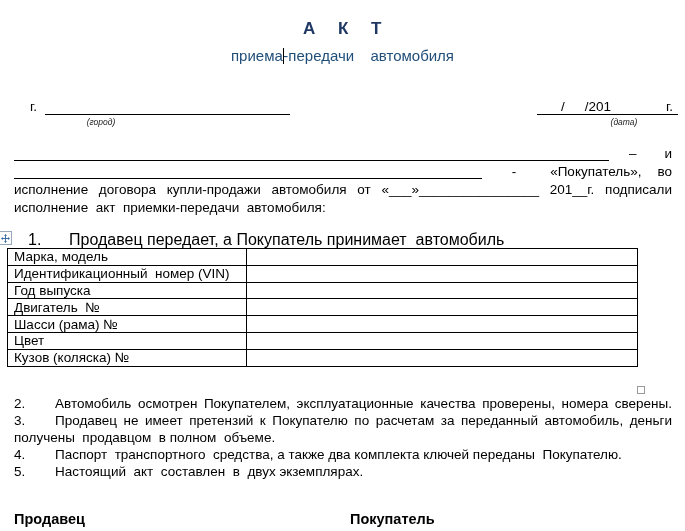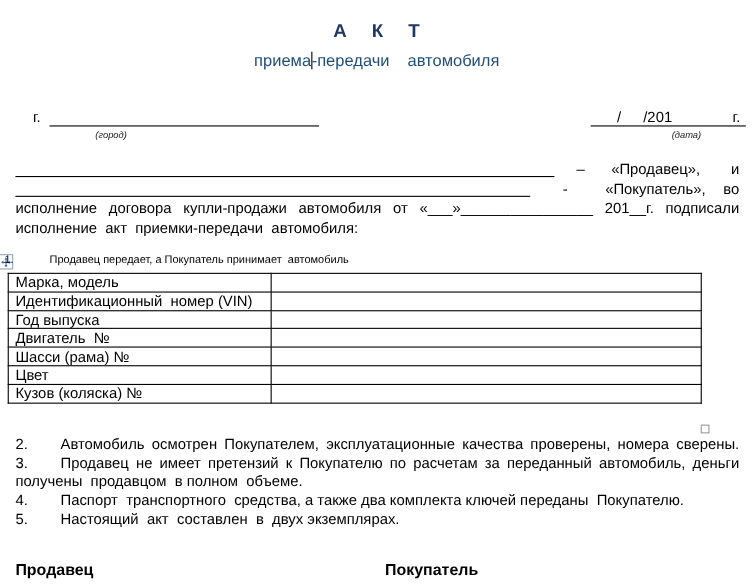--- a/index.html
+++ b/index.html
@@ -34,21 +34,21 @@
   
   .party{position:absolute;top:145px;left:14px;width:658px;font-size:13.5px;line-height:18px;}
   .pline{height:18px;}
   .flexline{display:flex;align-items:baseline;}
   .fill{flex:1;align-self:stretch;position:relative;}
   .fill::after{content:"";position:absolute;left:0;right:0;bottom:2px;border-bottom:1.4px solid #000;}
   .tok1-dash{margin-left:20px;} .tok1-name{margin-left:24px;} .tok1-tail{margin-left:28px;}
   .tok2-dash{margin-left:30px;} .tok2-name{margin-left:34px;} .tok2-tail{margin-left:16px;}
   .just{text-align:justify;text-align-last:justify;}
   
-  .clause1{position:absolute;top:231px;left:4px;width:658px;font-size:10px;}
+  .clause1{position:absolute;top:231px;left:28px;width:658px;font-size:16px;}
   .num{display:inline-block;width:41px;}
   .move-handle{
     position:absolute;top:231px;left:-2px;width:12px;height:12px;background:#fcfcfc;
     border:1px solid #98a8bc;display:flex;align-items:center;justify-content:center;
   }
   .vtable{
     position:absolute;top:248px;left:7px;width:631px;border-collapse:collapse;table-layout:fixed;
     font-size:13.5px;
     padding-left:20px;
   }
@@ -80,21 +80,20 @@
     <span class="date-s1">/</span>
     <span class="date-s2">/201</span>
     <span class="date-g">г.</span>
   </span>
   <span class="hint date-hint">(дата)</span>
 
   <div class="party">
     <div class="pline flexline">
       <span class="fill"></span>
       <span class="tok1-dash">–</span>
-      <span class="tok1-name">«Продавец»,</span>
       <span class="tok1-tail">и</span>
     </div>
     <div class="pline flexline">
       <span class="fill"></span>
       <span class="tok2-dash">-</span>
       <span class="tok2-name">«Покупатель»,</span>
       <span class="tok2-tail">во</span>
     </div>
     <div class="pline just">исполнение договора купли-продажи автомобиля от «___»________________ 201__г. подписали</div>
     <div class="pline pre">исполнение  акт  приемки-передачи  автомобиля:</div>

